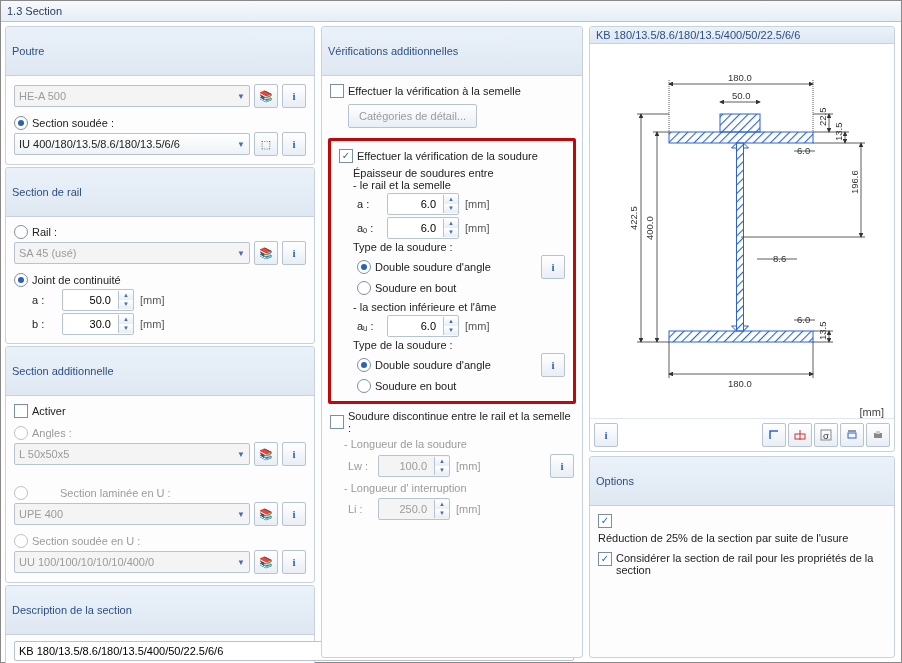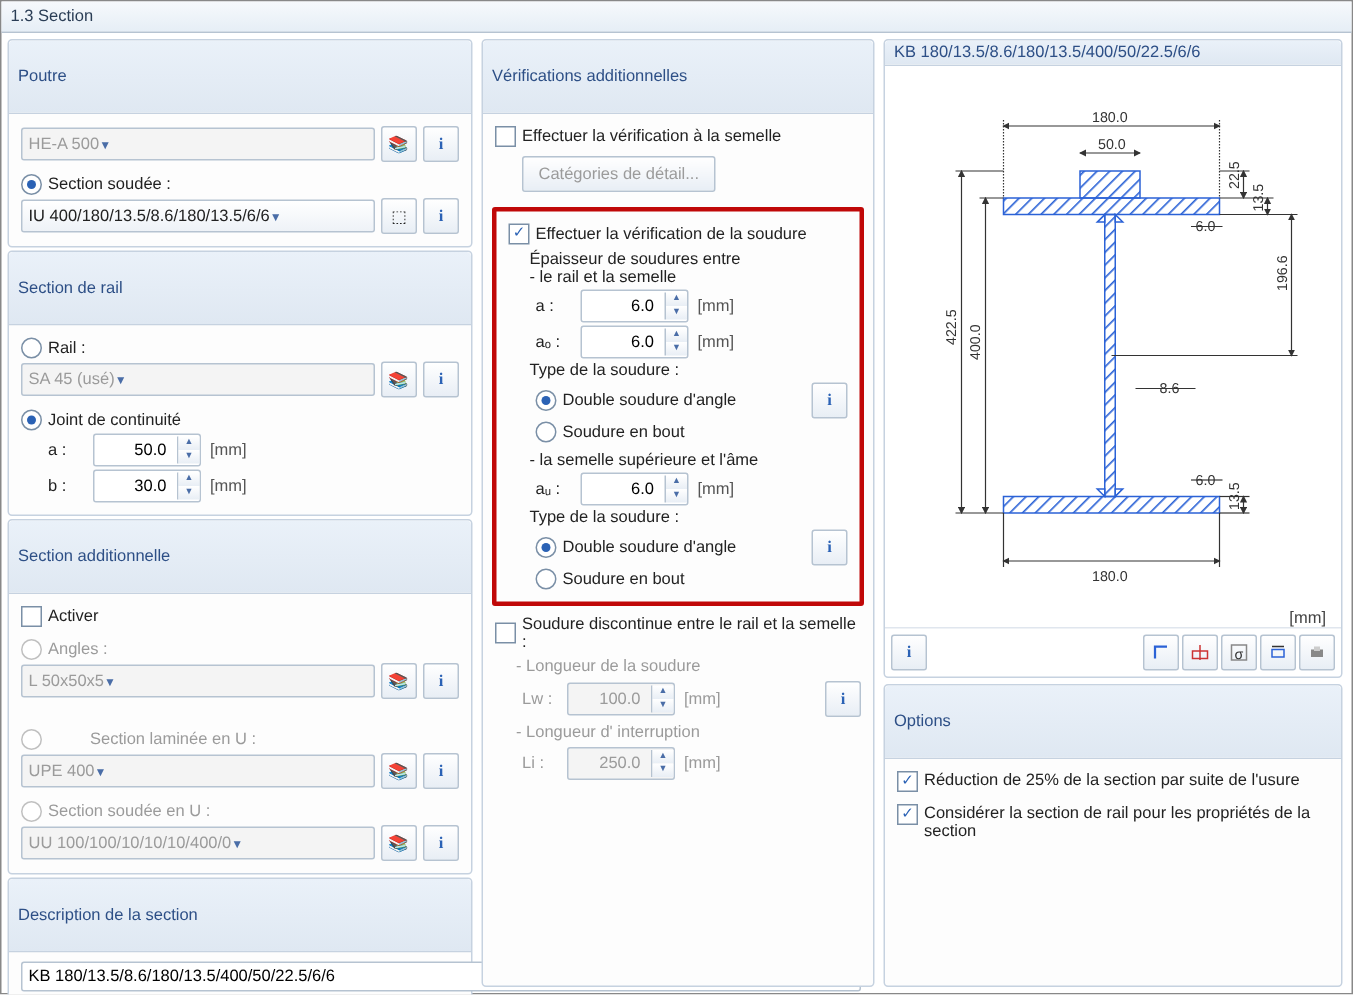--- a/index.html
+++ b/index.html
@@ -14,21 +14,21 @@
   .panel-header{background:linear-gradient(#eaf1f9,#dfe8f2);border-bottom:1px solid #c6d2e0;color:#2d4f86;font-size:11px;padding:18px 6px;border-radius:3px 3px 0 0;}
   .panel-body{padding:6px 8px;}
   .row{display:flex;align-items:center;gap:4px;margin:2px 0;}
   .radio{width:12px;height:12px;border-radius:50%;border:1px solid #7a8fa6;display:inline-flex;align-items:center;justify-content:center;background:#fff;flex-shrink:0;}
   .radio.sel::after{content:"";width:6px;height:6px;border-radius:50%;background:#2b62b5;}
   .radio.dis{border-color:#c0c0c0;}
   .check{width:12px;height:12px;border:1px solid #7a8fa6;background:#fff;display:inline-flex;align-items:center;justify-content:center;flex-shrink:0;}
   .check.on::after{content:"✓";font-size:10px;color:#2b62b5;line-height:1;}
   .label{color:#222;}
   .label.dis{color:#9b9b9b;}
-  .dropdown{flex:1;height:20px;border:1px solid #b6c3d1;background:linear-gradient(#fff,#eef2f7);border-radius:2px;display:flex;align-items:center;padding:0 4px;max-width:240px;}
+  .dropdown{flex:1;height:20px;border:1px solid #b6c3d1;background:linear-gradient(#fff,#eef2f7);border-radius:2px;display:flex;align-items:center;padding:0 4px;justify-content:space-between;max-width:240px;}
   .dropdown.dis{color:#9b9b9b;background:#f4f4f4;}
   .dd-arrow{font-size:8px;color:#4a6da7;}
   .iconbtn{width:22px;height:22px;border:1px solid #b6c3d1;background:linear-gradient(#fff,#e8eef5);border-radius:2px;display:inline-flex;align-items:center;justify-content:center;flex-shrink:0;}
   .iconbtn.info{font-weight:bold;font-family:Georgia,serif;color:#2b62b5;}
   .numrow{display:flex;align-items:center;gap:6px;margin:2px 0 2px 18px;}
   .numlabel{width:24px;}
   .spinner{width:70px;height:20px;border:1px solid #b6c3d1;background:#fff;border-radius:2px;display:flex;align-items:center;}
   .spinner input{border:none;outline:none;width:46px;text-align:right;font-size:11px;padding-right:2px;background:transparent;}
   .spinner.dis{background:#f4f4f4;}
   .spinner.dis input{color:#9b9b9b;}
@@ -233,21 +233,21 @@
          <span class="radio sel"></span>
          <span class="label">Double soudure d'angle</span>
         </span>
         <span class="iconbtn info">i</span>
        </div>
        <div class="row" style="margin-left:18px;">
         <span class="radio"></span>
         <span class="label">Soudure en bout</span>
        </div>
 
-       <div class="sub2" style="margin-top:6px;">- la semelle supérieure et l'âme</div>
+       <div class="sub2" style="margin-top:6px;">- la section inférieure et l'âme</div>
        <div class="numrow">
         <span class="numlabel">aᵤ :</span>
         <span class="spinner">
                   <input value="6.0" style="">
                   <span class="spinbtns">
                     <div>▲</div>
                     <div>▼</div>
                   </span>
                 </span>
         <span class="unit">[mm]</span>
@@ -418,21 +418,21 @@
                   <rect x="5" y="3" width="4" height="3" fill="#ccc"></rect>
                 </svg>
               </span>
      </div>
     </div>
    </div>
 
    <div class="panel" style="flex:1;">
     <div class="panel-header">Options</div>
     <div class="panel-body">
-     <div class="row" style="align-items:flex-start;">
+     <div class="row" style="align-items:flex-start;flex-direction:column;">
       <span class="check on"></span>
       <span class="label">Réduction de 25% de la section par suite de l'usure</span>
      </div>
      <div class="row" style="align-items:flex-start;margin-top:8px;">
       <span class="check on"></span>
       <span class="label" style="max-width:260px;">Considérer la section de rail pour les propriétés de la section</span>
      </div>
     </div>
    </div>
   </div>

